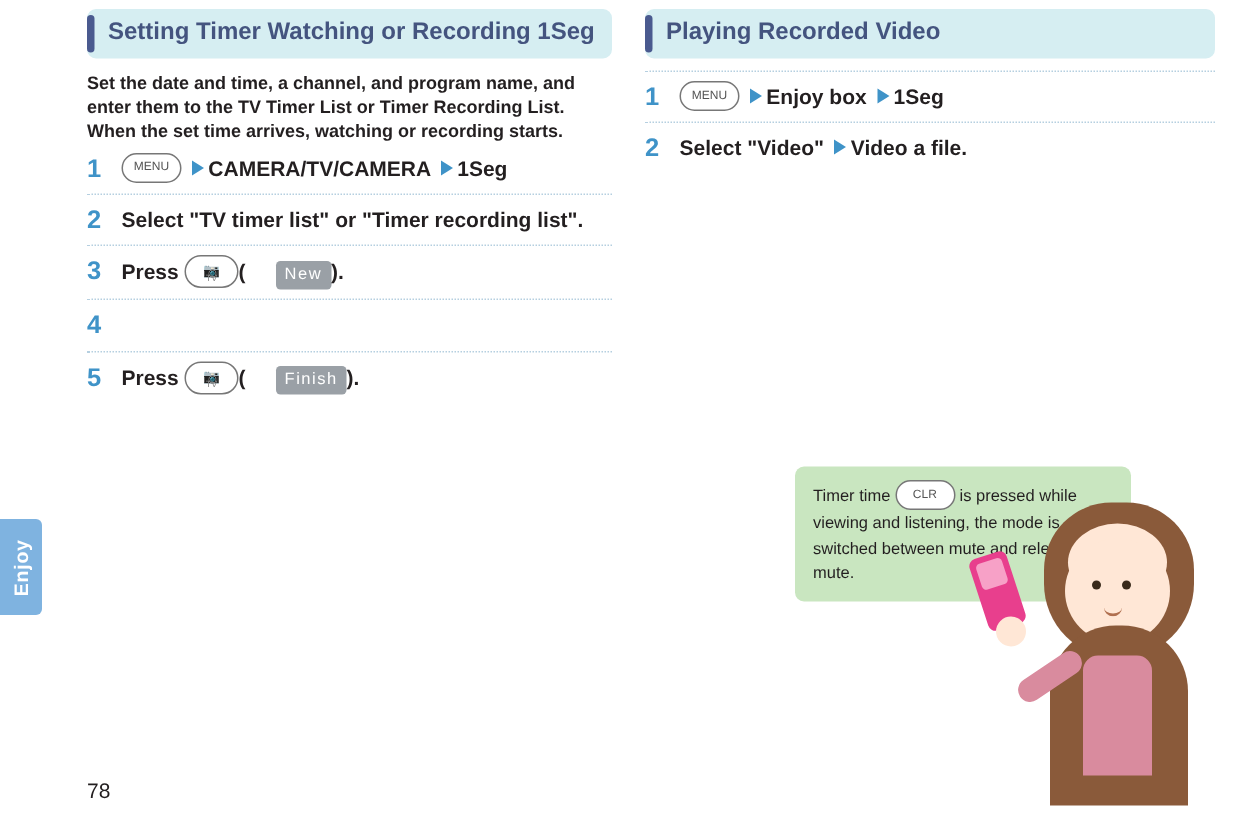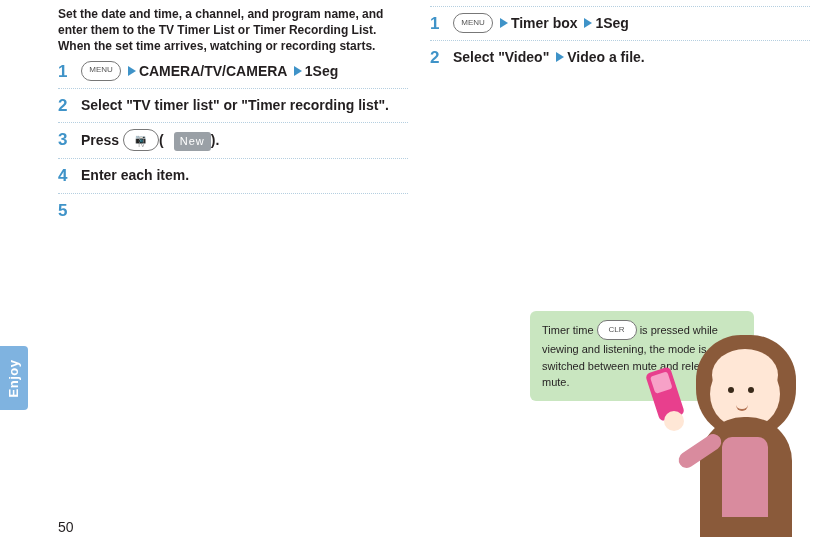--- a/index.html
+++ b/index.html
@@ -15,21 +15,21 @@
   .step + .step{border-top:1px dotted #b5cfe0}
   .step-num{color:#3f93c8;font-size:17px;font-weight:bold;min-width:18px;margin-right:5px;line-height:1.2}
   .step-body{flex:1;line-height:1.35}
   .tri{display:inline-block;width:0;height:0;border-top:5px solid transparent;border-bottom:5px solid transparent;border-left:8px solid #3f93c8;margin:0 3px;vertical-align:baseline}
   .key{display:inline-flex;align-items:center;justify-content:center;min-width:30px;height:18px;border:1px solid #777;border-radius:10px;font-size:8px;font-weight:normal;color:#555;padding:0 4px;vertical-align:middle;background:#fff;position:relative;top:-1px}
   .key.menu::before{content:"MENU"}
   .key.clr::before{content:"CLR"}
   .key.cam{min-width:26px;height:20px;border-radius:11px}
   .key.cam::before{content:"📷";font-size:9px;position:relative;top:-1px}
   .key.cam::after{content:"TV";font-size:6px;position:absolute;bottom:1px;left:0;right:0;text-align:center;color:#888}
-  .softlabel{display:inline-block;background:#9aa0a6;color:#fff;font-weight:normal;font-size:11px;padding:2px 6px 2px 6px;border-radius:3px;margin-left:10px;letter-spacing:1px;font-family:Arial}
+  .softlabel{display:inline-block;background:#9aa0a6;color:#fff;font-weight:normal;font-size:11px;padding:2px 6px 2px 6px;border-radius:3px;margin-left:20px;letter-spacing:1px;font-family:Arial}
   .sidebar-tab{position:absolute;left:0;top:346px;width:28px;height:64px;background:#7fb3e0;border-top-right-radius:4px;border-bottom-right-radius:4px;display:flex;align-items:center;justify-content:center}
   .sidebar-tab span{transform:rotate(-90deg);color:#fff;font-weight:bold;font-size:13px;letter-spacing:0.5px}
   .pagenum{position:absolute;left:58px;bottom:8px;font-size:14px;color:#231f20}
   
   .bubble{position:absolute;left:100px;top:305px;width:200px;background:#c9e6c0;border-radius:6px;padding:10px 12px;font-size:11px;line-height:1.5;font-weight:normal;color:#231f20}
   .bubble::after{content:"";position:absolute;right:-24px;top:48px;width:0;height:0;border-top:14px solid transparent;border-bottom:14px solid transparent;border-left:26px solid #c9e6c0}
   
   .char{position:absolute;right:-6px;bottom:0;width:170px;height:230px}
   .char .body{position:absolute;left:54px;bottom:0;width:92px;height:120px;background:#8a5a3a;border-top-left-radius:44px;border-top-right-radius:44px}
   .char .body::after{content:"";position:absolute;left:22px;top:20px;width:46px;height:80px;background:#d98b9e;border-radius:10px 10px 0 0}
@@ -47,23 +47,26 @@
 </style>
 </head>
 <body>
 
 <div class="page">
 
   <div class="sidebar-tab">
     <span>Enjoy</span>
   </div>
 
-  <div class="pagenum">50</div>
+  <div class="pagenum">78</div>
 
   <div class="col left">
+    <div class="title-band">
+      <div class="title-text">Setting Timer Watching or Recording 1Seg</div>
+    </div>
     <div class="intro">Set the date and time, a channel, and program name, and enter them to the TV Timer List or Timer Recording List. When the set time arrives, watching or recording starts.</div>
 
     <div class="steps">
 
       <div class="step">
         <span class="step-num">1</span>
         <span class="step-body">
           <span class="key menu"></span>
           <span class="tri"></span><span>CAMERA/TV/CAMERA</span>
           <span class="tri"></span><span>1Seg</span>
@@ -77,38 +80,43 @@
 
       <div class="step">
         <span class="step-num">3</span>
         <span class="step-body">
           <span>Press </span><span class="key cam"></span>(<span class="softlabel">New</span>)<span>.</span>
         </span>
       </div>
 
       <div class="step">
         <span class="step-num">4</span>
-        <span class="step-body">Enter each item.</span>
       </div>
 
       <div class="step">
         <span class="step-num">5</span>
+        <span class="step-body">
+          <span>Press </span><span class="key cam"></span>(<span class="softlabel">Finish</span>)<span>.</span>
+        </span>
       </div>
 
     </div>
   </div>
 
   <div class="col right">
+    <div class="title-band">
+      <div class="title-text">Playing Recorded Video</div>
+    </div>
 
     <div class="steps">
       <div class="step" style="border-top:1px dotted #b5cfe0">
         <span class="step-num">1</span>
         <span class="step-body">
           <span class="key menu"></span>
-          <span class="tri"></span><span>Timer box</span>
+          <span class="tri"></span><span>Enjoy box</span>
           <span class="tri"></span><span>1Seg</span>
         </span>
       </div>
 
       <div class="step">
         <span class="step-num">2</span>
         <span class="step-body">
           <span>Select "Video"</span>
           <span class="tri"></span><span>Video a file.</span>
         </span>

